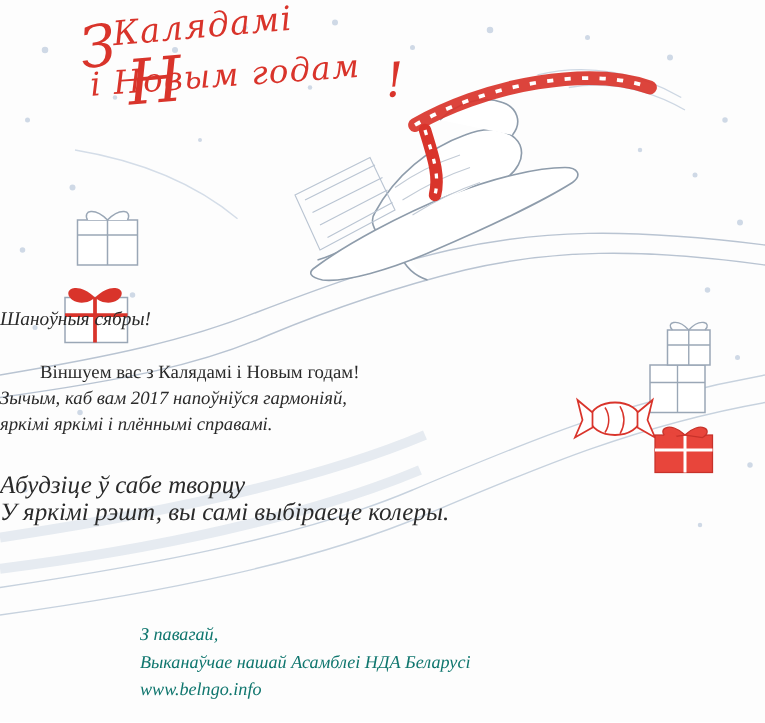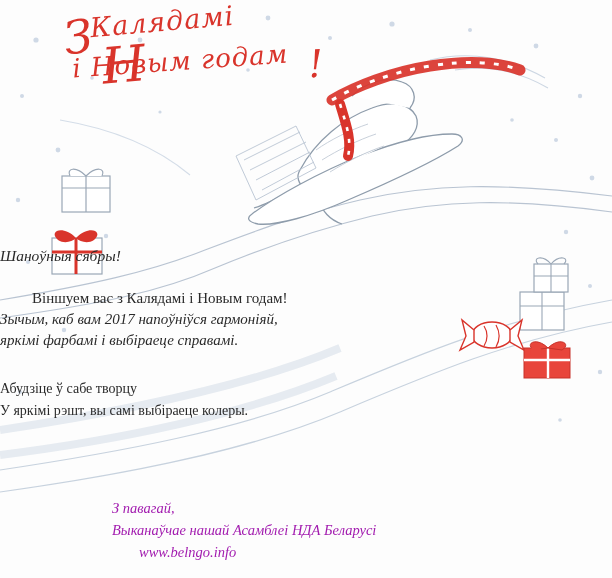--- a/index.html
+++ b/index.html
@@ -97,34 +97,35 @@
   }
   .para1 {
     top: 288px;
     font-size: 15px;
     line-height: 21px;
     font-style: italic;
   }
   .para1 .l1 { font-style: normal; padding-left: 32px; }
   .para2 {
     top: 378px;
-    font-size: 14px;
+    font-size: 20px;
     line-height: 21.5px;
+    font-style: italic;
   }
   .sign {
     position: absolute;
     left: 112px;
     top: 497px;
     text-align: left;
     font-size: 14.5px;
     line-height: 22px;
-    color: #a21caf;
-    font-style: italic;
-  }
-  .sign .url { font-style: italic; margin-left: 27px; }
+    color: #0f766e;
+    font-style: italic;
+  }
+  .sign .url { font-style: italic; }
 </style>
 </head>
 <body>
 
 <div id="page">
 
   <svg class="art" width="612" height="578" viewBox="0 0 612 578" aria-hidden="true">
 
     <g stroke="#b9c4d2" fill="none" stroke-width="1.1">
       <path d="M0 300 C 90 285, 150 272, 205 250 C 255 231, 300 214, 360 200 C 430 184, 500 182, 612 196"></path>
@@ -248,21 +249,21 @@
     <span class="bigN">Н</span>
     <span class="line2">і Новым годам</span>
     <span class="exclam">!</span>
   </div>
 
   <div class="text-block salutation">Шаноўныя сябры!</div>
 
   <div class="text-block para1">
     <div class="l1">Віншуем вас з Калядамі і Новым годам!</div>
     <div>Зычым, каб вам 2017 напоўніўся гармоніяй,</div>
-    <div>яркімі фарбамі і выбіраеце справамі.</div>
+    <div>яркімі яркімі і плённымі справамі.</div>
   </div>
 
   <div class="text-block para2">
     <div>Абудзіце ў сабе творцу</div>
     <div>У яркімі рэшт, вы самі выбіраеце колеры.</div>
   </div>
 
   <div class="sign">
     <div>З павагай,</div>
     <div>Выканаўчае нашай Асамблеі НДА Беларусі</div>

